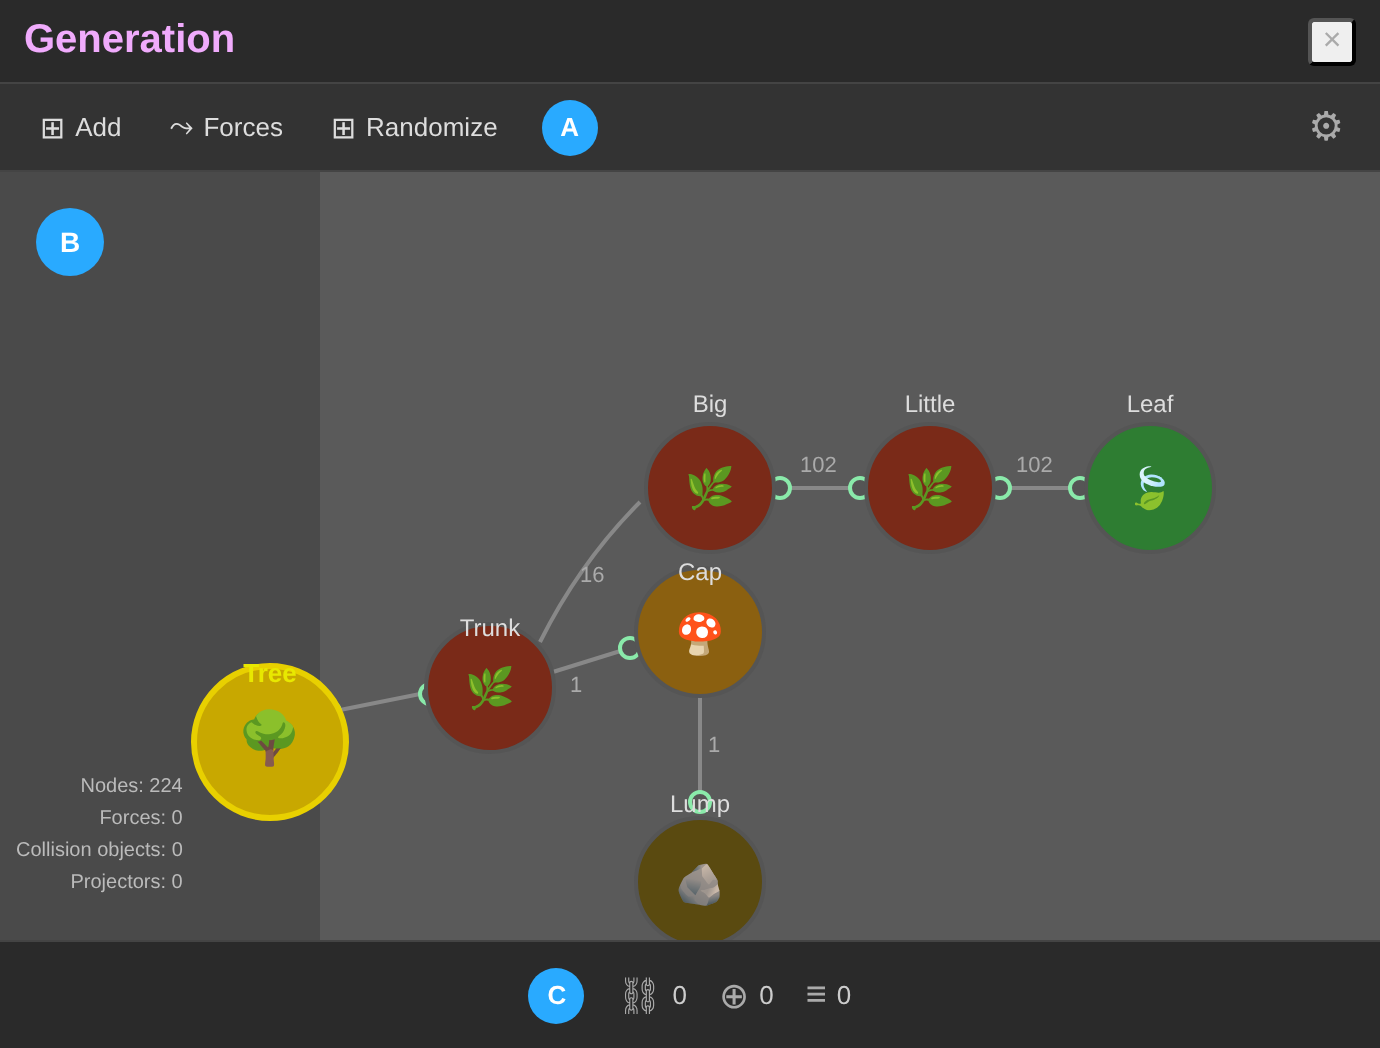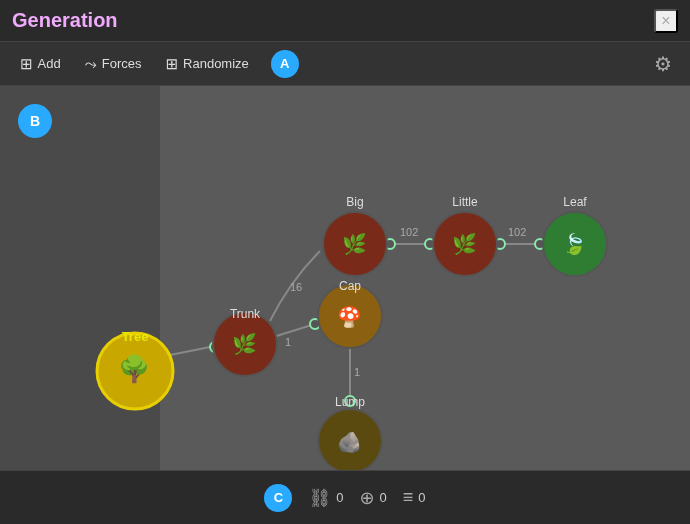--- a/index.html
+++ b/index.html
@@ -199,20 +199,26 @@
     <span>Randomize</span>
   </button>
   <div class="badge-circle">A</div>
   <button class="gear-btn">⚙</button>
 </div>
 
 <div class="canvas-area">
 
   <div class="left-panel">
     <div class="b-badge">B</div>
+    <div class="node-info">
+      <div>Nodes: 224</div>
+      <div>Forces: 0</div>
+      <div>Collision objects: 0</div>
+      <div>Projectors: 0</div>
+    </div>
   </div>
 
   <svg class="graph-svg" viewBox="0 0 690 384">
 
     <line x1="165" y1="270" x2="215" y2="260" stroke="#888" stroke-width="2"></line>
 
     <path d="M270 235 Q290 195 320 165" stroke="#888" stroke-width="2" fill="none"></path>
 
     <text x="290" y="205" fill="#aaa" font-size="11">16</text>
 

